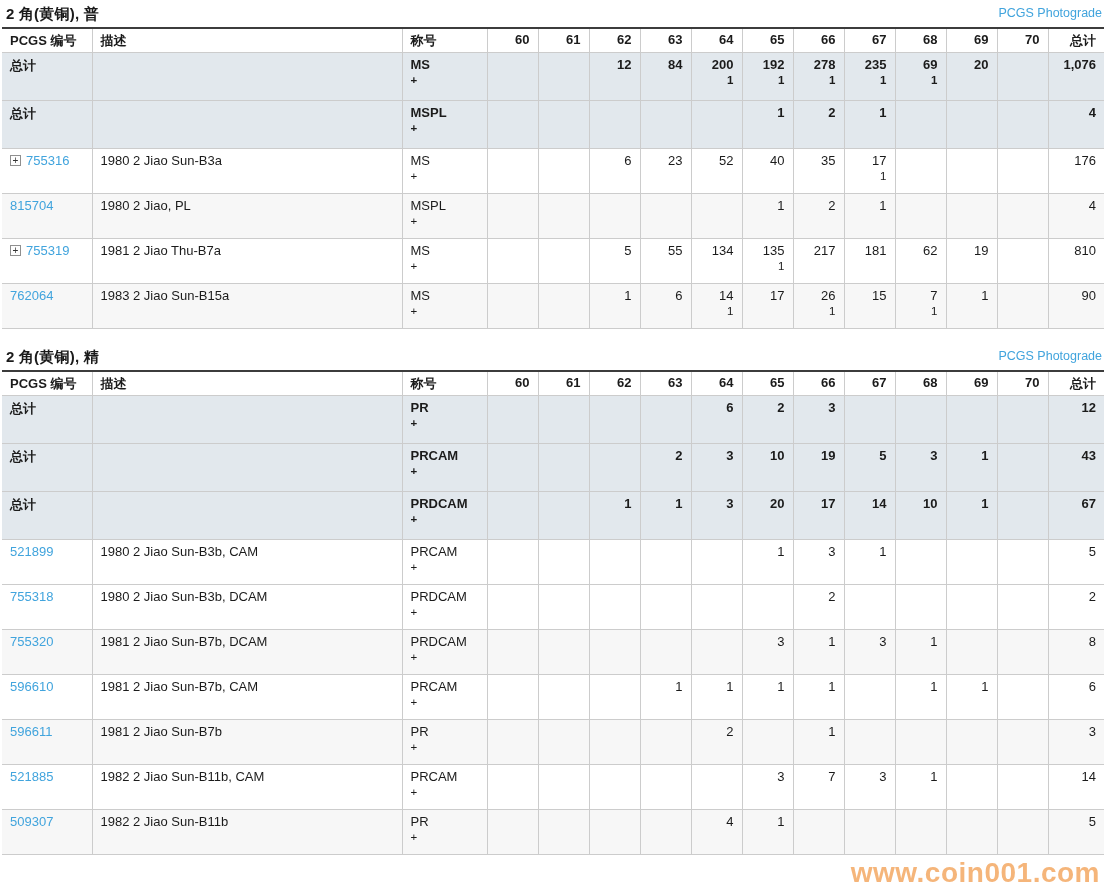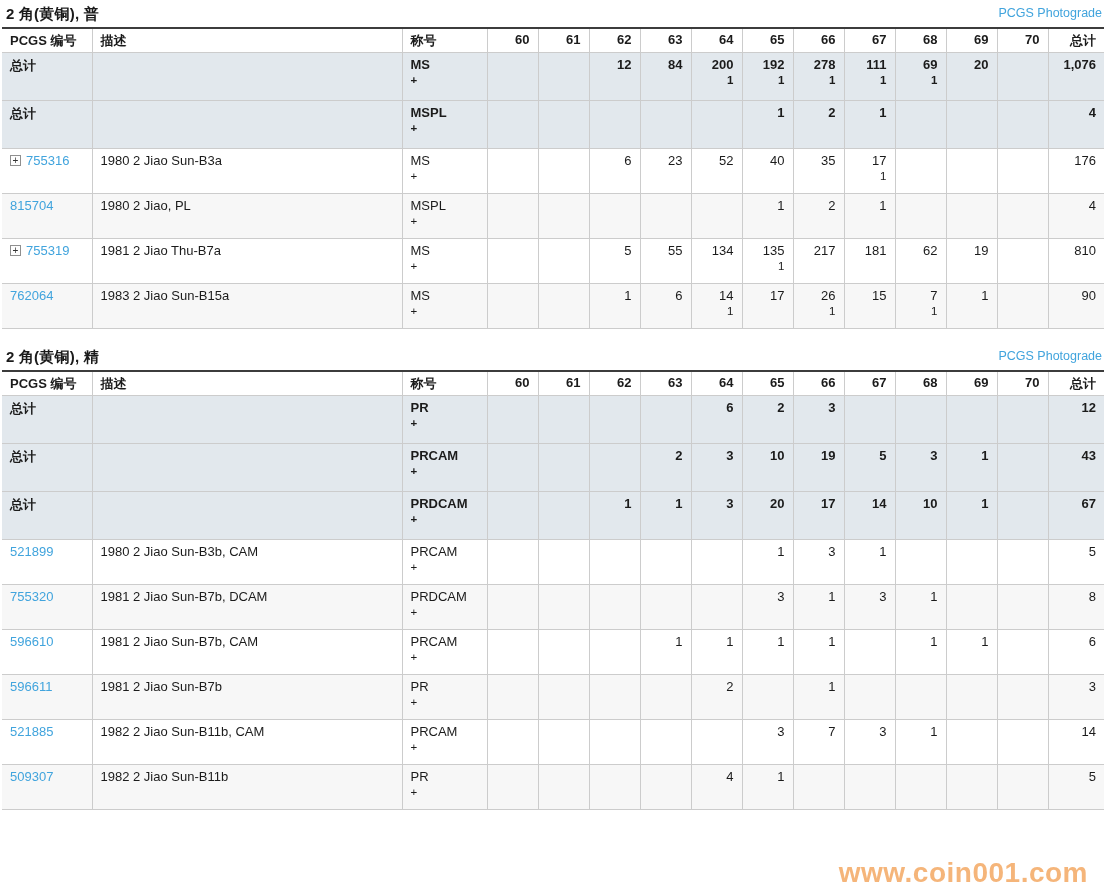--- a/index.html
+++ b/index.html
@@ -48,21 +48,21 @@
 
   .pcgs-link { color: var(--link-color, #41a4dd); text-decoration: none; cursor: pointer; text-align: right; }
   .expand-icon {
     display: inline-block; width: 11px; height: 11px;
     border: 1px solid #8f8f8f; background: #fdfdfd;
     font-size: 10px; line-height: 9px; text-align: center;
     color: #333; margin-right: 5px; vertical-align: 1px; cursor: pointer;
   }
 
   .watermark {
-    position: absolute; right: 20px; bottom: 2px;
+    position: absolute; right: 8px; bottom: 2px;
     font-size: 28px; font-weight: bold; letter-spacing: .5px;
     color: var(--watermark-color, #f5b57a); z-index: 5; pointer-events: none;
   }
 </style>
 </head>
 <body>
 
 <div class="page">
 
   <div class="section">
@@ -129,21 +129,21 @@
             </td>
             <td class="num">
               <div class="cell-main">192</div>
               <div class="cell-sub">1</div>
             </td>
             <td class="num">
               <div class="cell-main">278</div>
               <div class="cell-sub">1</div>
             </td>
             <td class="num">
-              <div class="cell-main">111</div>
+              <div class="cell-main">235</div>
               <div class="cell-sub">1</div>
             </td>
             <td class="num">
               <div class="cell-main">69</div>
               <div class="cell-sub">1</div>
             </td>
             <td class="num">
               <div class="cell-main">20</div>
             </td>
             <td class="num"></td>
@@ -472,20 +472,42 @@
               <div class="cell-main">3</div>
             </td>
             <td class="num">
               <div class="cell-main">1</div>
             </td>
             <td class="num"></td>
             <td class="num"></td>
             <td class="num"></td>
             <td class="num">5</td>
           </tr>
+          <tr class="data-row">
+            <td><a class="pcgs-link">755318</a></td>
+            <td>1980 2 Jiao Sun-B3b, DCAM</td>
+            <td>
+              <div class="cell-main">PRDCAM</div>
+              <div class="cell-sub">+</div>
+            </td>
+            <td class="num"></td>
+            <td class="num"></td>
+            <td class="num"></td>
+            <td class="num"></td>
+            <td class="num"></td>
+            <td class="num"></td>
+            <td class="num">
+              <div class="cell-main">2</div>
+            </td>
+            <td class="num"></td>
+            <td class="num"></td>
+            <td class="num"></td>
+            <td class="num"></td>
+            <td class="num">2</td>
+          </tr>
           <tr class="data-row alt">
             <td><a class="pcgs-link">755320</a></td>
             <td>1981 2 Jiao Sun-B7b, DCAM</td>
             <td>
               <div class="cell-main">PRDCAM</div>
               <div class="cell-sub">+</div>
             </td>
             <td class="num"></td>
             <td class="num"></td>
             <td class="num"></td>

